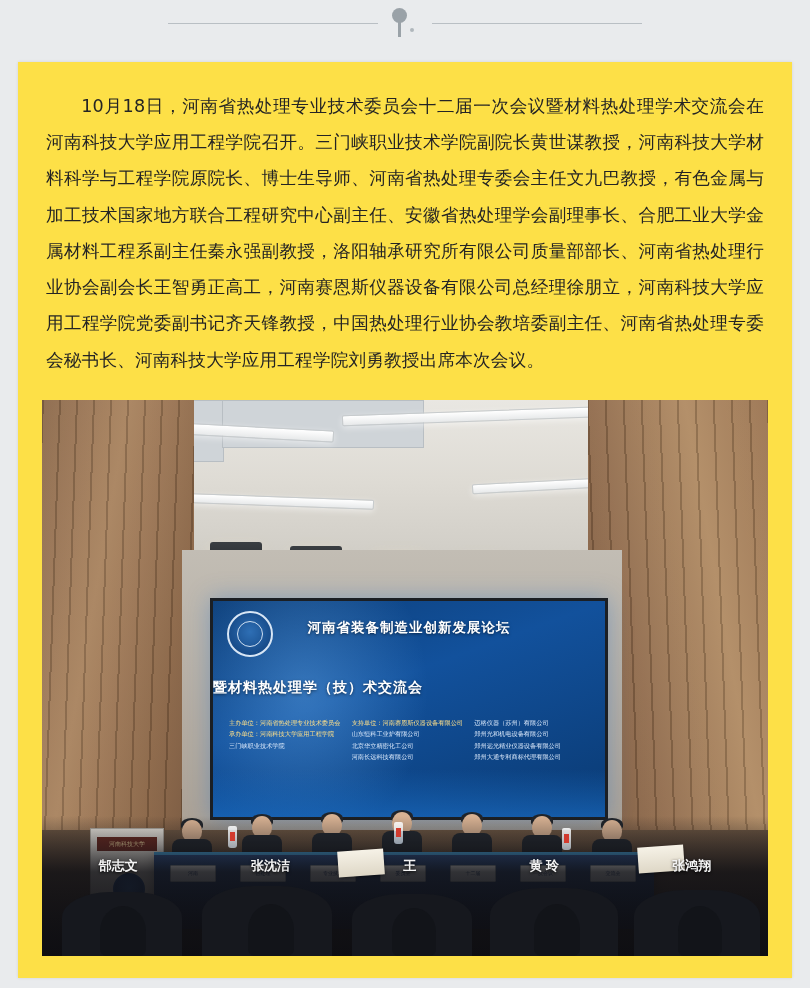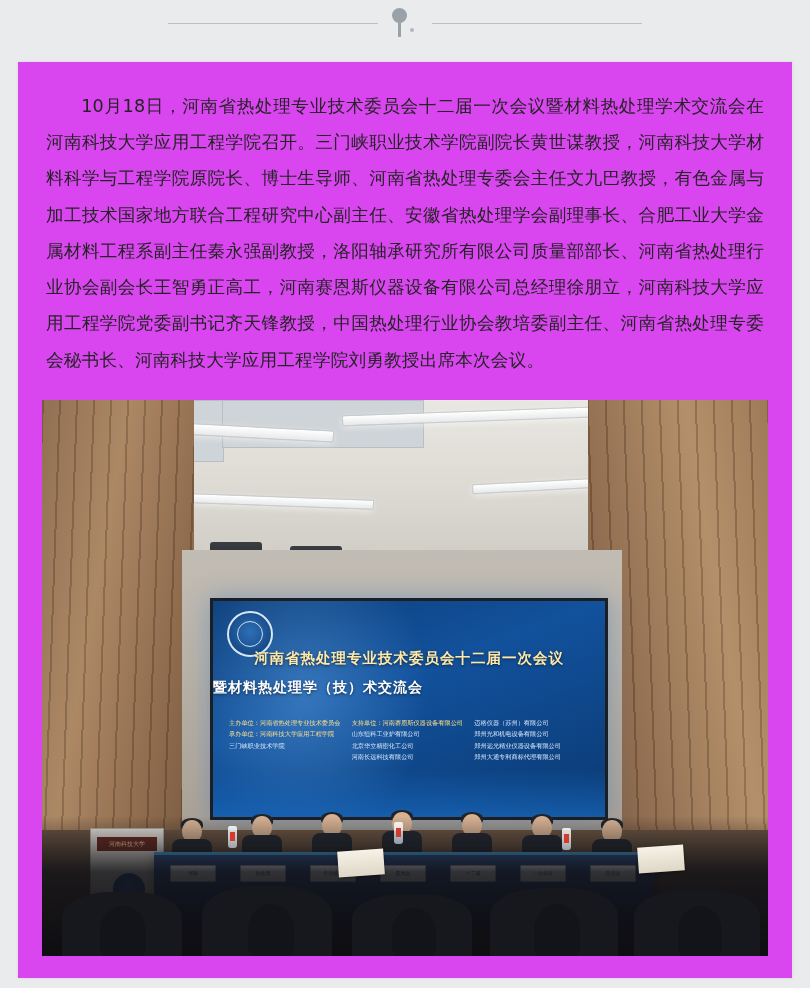--- a/index.html
+++ b/index.html
@@ -67,21 +67,21 @@
     height: 4px;
     border-radius: 50%;
     background: #b0b7bc;
   }
   
   .card {
     position: absolute;
     left: 18px;
     top: 62px;
     width: 774px;
-    background: #d946ef;
+    background: #fde047;
     box-shadow: 0 0 3px rgba(0,0,0,0.10);
     padding: 0 0 22px 0;
   }
   .article-body {
     padding: 26px 28px 0 28px;
   }
   .article-text {
     font-family: "DejaVu Sans", "Liberation Sans", sans-serif;
     font-size: 17.6px;
     line-height: 2.06;
@@ -473,21 +473,21 @@
         <div class="lamp" style="left:330px;top:150px;"></div>
         <div class="lamp" style="left:412px;top:154px;"></div>
         <div class="lamp" style="left:494px;top:158px;"></div>
 
         <div class="wall-left"></div>
         <div class="wall-right"></div>
         <div class="back-wall"></div>
 
         <div class="screen">
           <div class="screen-emblem"></div>
-          <div class="screen-title-2">河南省热处理专业技术委员会十二届一次会议</div>
+          <div class="screen-title-1">河南省装备制造业创新发展论坛</div>
           <div class="screen-title-3">暨材料热处理学（技）术交流会</div>
           <div class="screen-orgs">
             <div class="col">
               <div class="lead">主办单位：河南省热处理专业技术委员会</div>
               <div class="lead">承办单位：河南科技大学应用工程学院</div>
               <div>三门峡职业技术学院</div>
             </div>
             <div class="col">
               <div class="lead">支持单位：河南赛恩斯仪器设备有限公司</div>
               <div>山东恒科工业炉有限公司</div>
@@ -558,20 +558,27 @@
         </div>
 
         <div class="audience"></div>
 
         <div class="bottle" style="left:186px;bottom:108px;"></div>
         <div class="bottle" style="left:352px;bottom:112px;"></div>
         <div class="bottle" style="left:520px;bottom:106px;"></div>
         <div class="paper" style="left:296px;bottom:80px;"></div>
         <div class="paper" style="left:596px;bottom:84px;"></div>
 
+        <div class="banner-row">
+          <span>郜志文</span>
+          <span>张沈洁</span>
+          <span>王</span>
+          <span>黄 玲</span>
+          <span>张鸿翔</span>
+        </div>
 
         <div class="aud-shoulder" style="left:20px;width:120px;height:64px;"></div>
         <div class="aud-head" style="left:58px;width:46px;height:50px;"></div>
         <div class="aud-shoulder" style="left:160px;width:130px;height:70px;"></div>
         <div class="aud-head" style="left:206px;width:46px;height:52px;"></div>
         <div class="aud-shoulder" style="left:310px;width:120px;height:62px;"></div>
         <div class="aud-head" style="left:350px;width:44px;height:48px;"></div>
         <div class="aud-shoulder" style="left:448px;width:128px;height:68px;"></div>
         <div class="aud-head" style="left:492px;width:46px;height:52px;"></div>
         <div class="aud-shoulder" style="left:592px;width:126px;height:66px;"></div>

